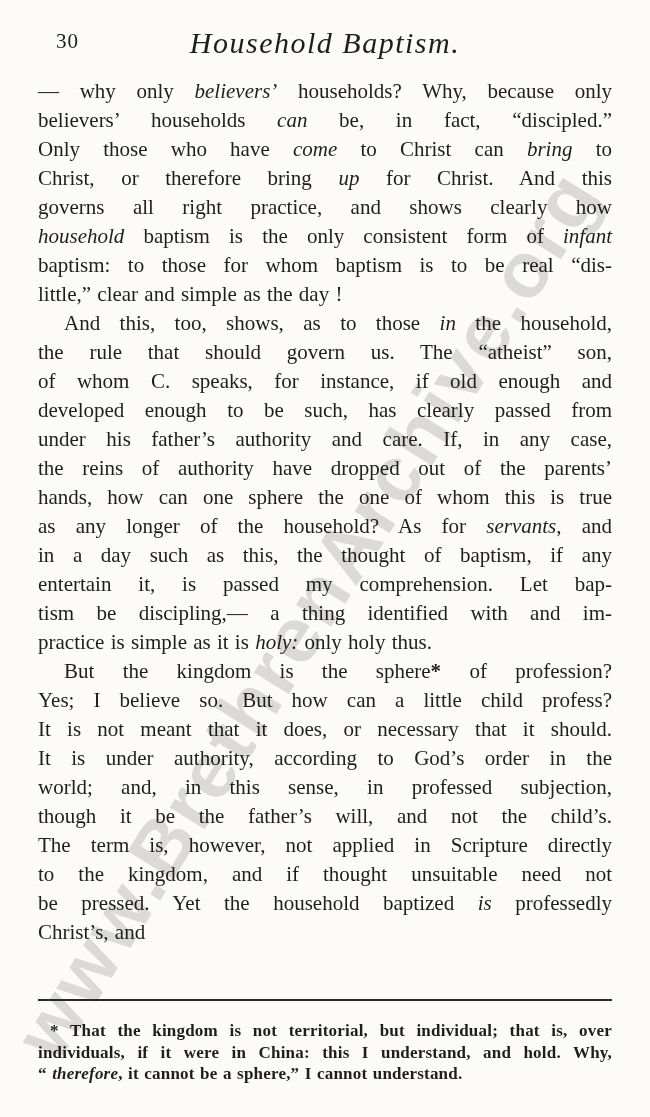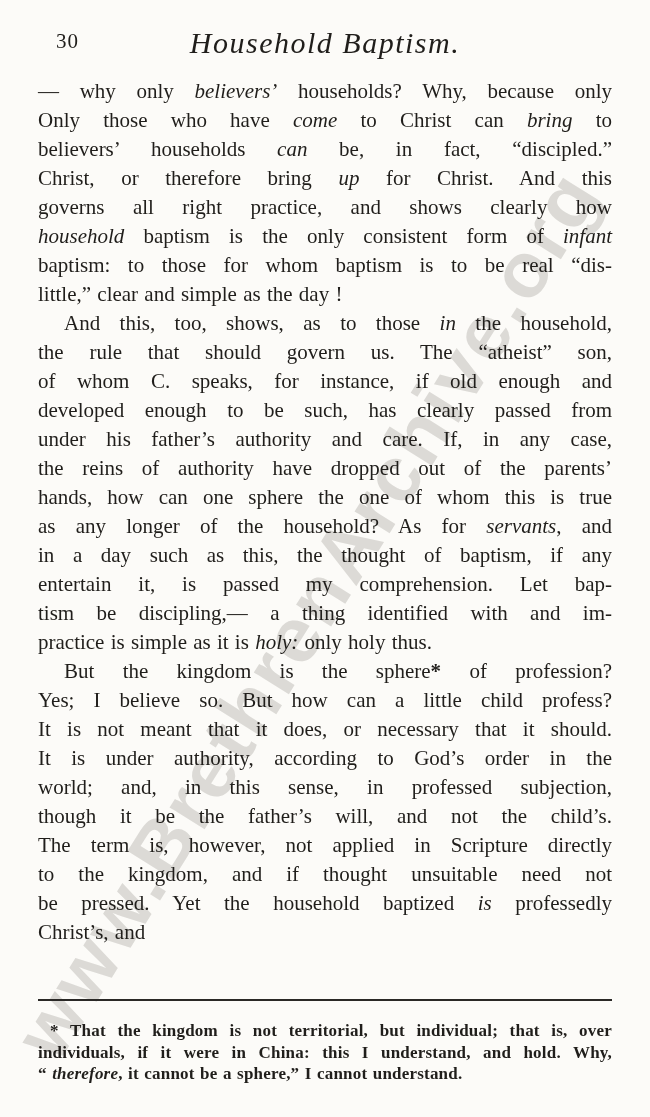--- a/index.html
+++ b/index.html
@@ -95,22 +95,22 @@
   <div class="watermark">www.BrethrenArchive.org</div>
 
   <div class="header">
     <span class="pagenum">30</span>
     <div class="title">Household Baptism.</div>
   </div>
 
   <div class="body-text">
       <div>
         <div class="line"><span>— why only </span><span class="it">believers’</span><span> households?  Why, because only</span></div>
+        <div class="line"><span>believers’ households </span><span class="it">can</span><span> be, in fact, “discipled.”</span></div>
         <div class="line"><span>Only those who have </span><span class="it">come</span><span> to Christ can </span><span class="it">bring</span><span> to</span></div>
-        <div class="line"><span>believers’ households </span><span class="it">can</span><span> be, in fact, “discipled.”</span></div>
         <div class="line"><span>Christ, or therefore bring </span><span class="it">up</span><span> for Christ.  And this</span></div>
         <div class="line"><span>governs all right practice, and shows clearly how</span></div>
         <div class="line"><span class="it">household</span><span> baptism is the only consistent form of </span><span class="it">infant</span></div>
         <div class="line"><span>baptism: to those for whom baptism is to be real “dis-</span></div>
         <div class="line last"><span>little,” clear and simple as the day !</span></div>
       </div>
       <div>
         <div class="line indent"><span>And this, too, shows, as to those </span><span class="it">in</span><span> the household,</span></div>
         <div class="line"><span>the rule that should govern us.  The “atheist” son,</span></div>
         <div class="line"><span>of whom C. speaks, for instance, if old enough and</span></div>

